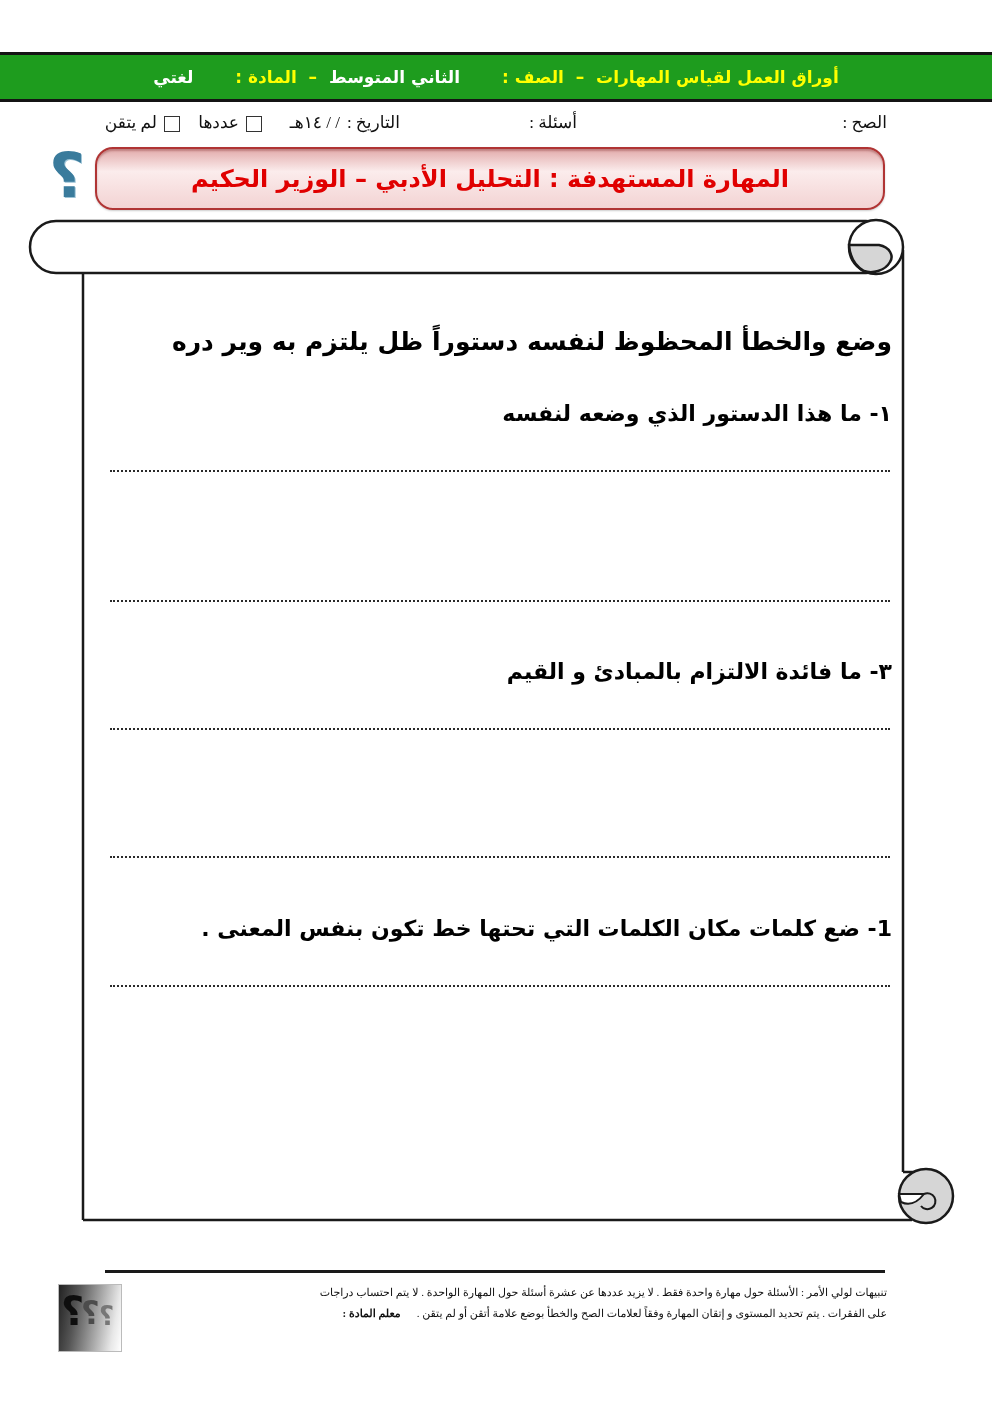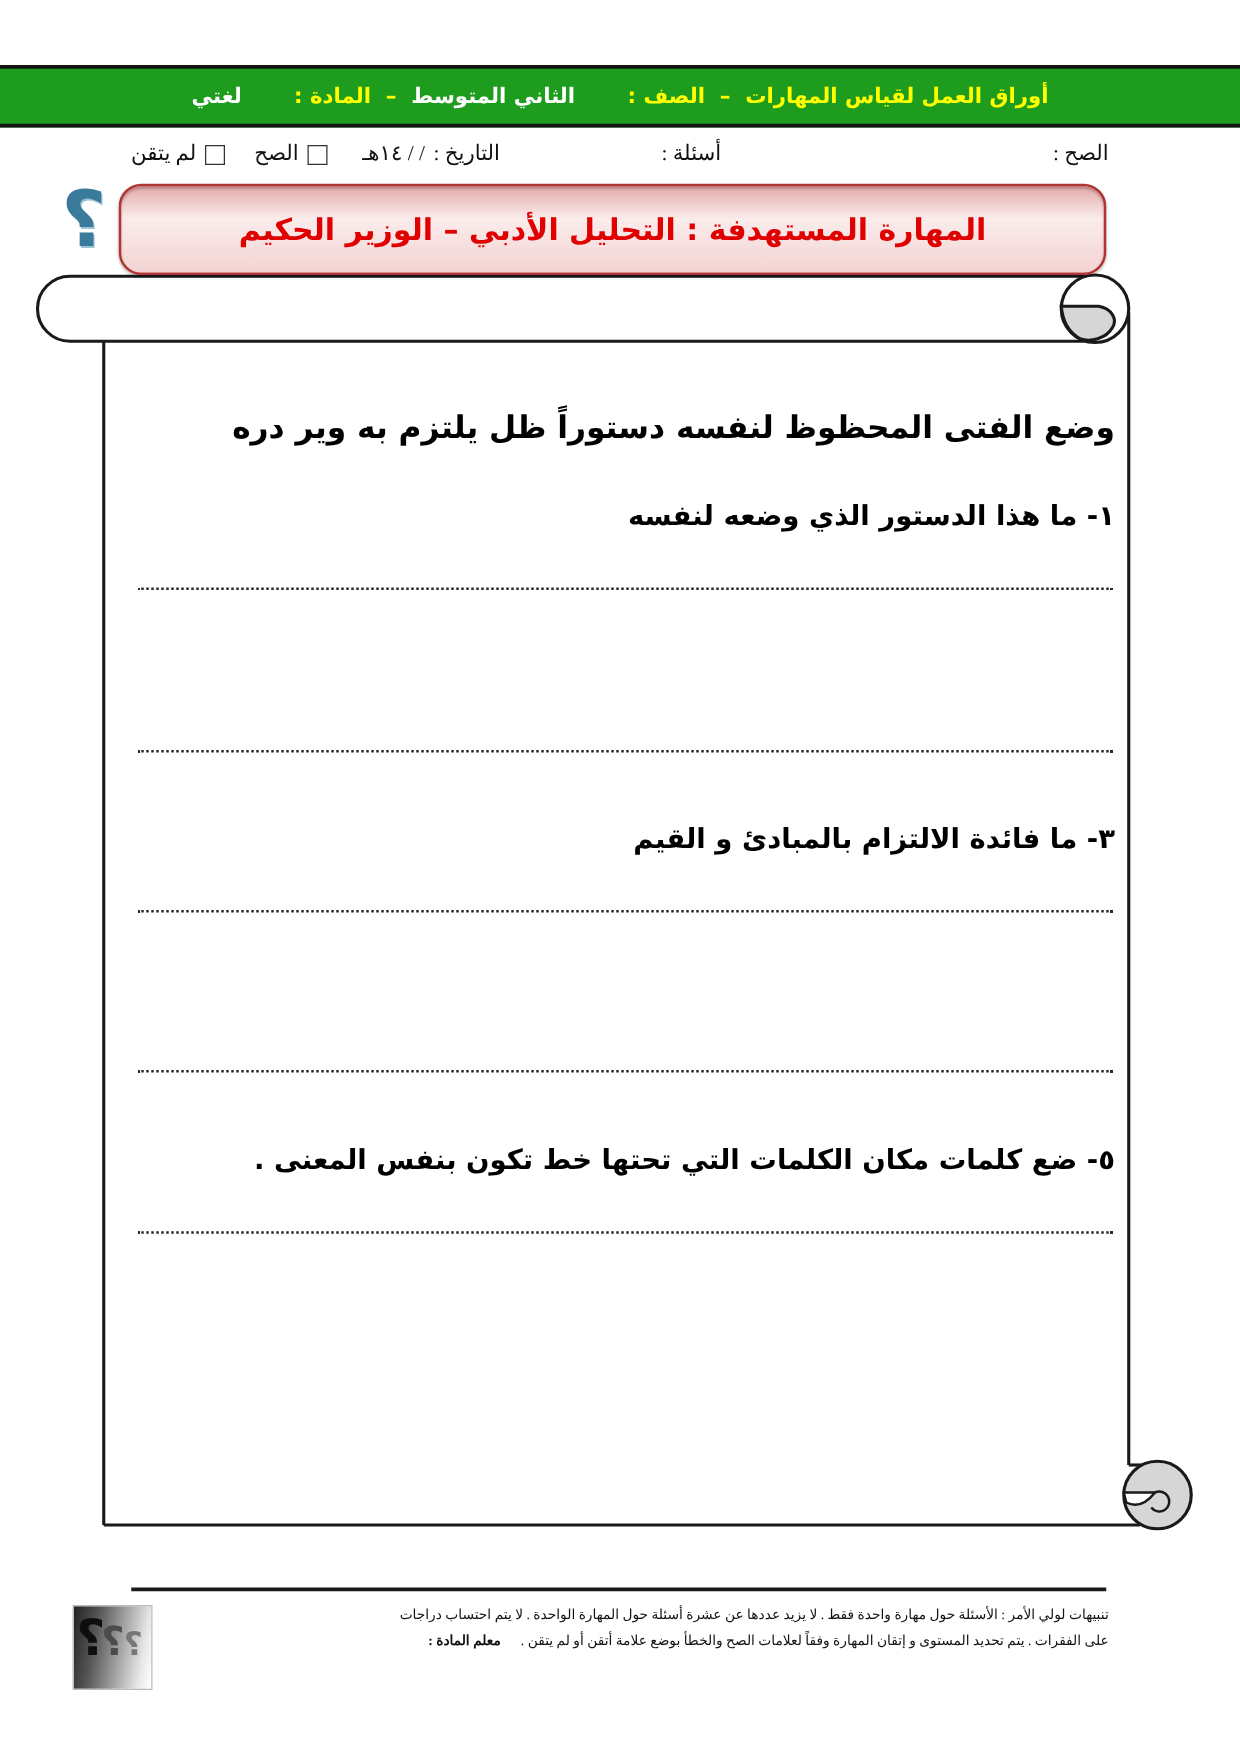--- a/index.html
+++ b/index.html
@@ -25,21 +25,21 @@
   
   .fields-row { position:absolute; top:112px; left:0; right:0; height:34px; font-size:17px; color:#111; }
   .fld { position:absolute; top:0; direction:rtl; display:flex; align-items:center; gap:7px; white-space:nowrap; }
   .checkbox {
     display:inline-block; width:16px; height:16px; border:1.6px solid #333;
     background:#fff; margin-top:2px;
   }
 
   
   .skill-banner {
-    position:absolute; left:95px; top:147px; width:790px; height:73px;
+    position:absolute; left:95px; top:147px; width:790px; height:63px;
     border:2px solid #B03434; border-radius:18px;
     background:linear-gradient(to bottom, #E2ABAB 0%, #FBECEC 38%, #F3D3D3 100%);
     box-shadow:0 2px 2px rgba(120,40,40,.35) inset, 0 1px 2px rgba(0,0,0,.2);
     display:flex; align-items:center; justify-content:center;
     direction:rtl;
   }
   .skill-banner span {
     font-family:"DejaVu Sans", "Liberation Sans", sans-serif;
     font-weight:bold; font-size:24px; color:#E00000;
   }
@@ -119,46 +119,46 @@
     </div>
     <div class="fld" style="right:415px;">
       <span>أسئلة :</span>
     </div>
     <div class="fld" style="right:592px;">
       <span>التاريخ :</span>
       <span>/    /    ١٤هـ</span>
     </div>
     <div class="fld" style="right:730px;">
       <span class="checkbox"></span>
-      <span>الصح</span>
+      <span>عددها</span>
     </div>
     <div class="fld" style="right:812px;">
       <span class="checkbox"></span>
       <span>لم يتقن</span>
     </div>
   </div>
 
   <div class="qmark-icon">؟</div>
   <div class="skill-banner">
     <span>المهارة المستهدفة : التحليل الأدبي – الوزير الحكيم</span>
   </div>
 
-  <div class="ws-text intro" style="top:327px;">وضع الفتى المحظوظ لنفسه دستوراً ظل يلتزم به وير دره</div>
+  <div class="ws-text intro" style="top:327px;">وضع والخطأ المحظوظ لنفسه دستوراً ظل يلتزم به وير دره</div>
 
   <div class="ws-text question" style="top:401px;">١- ما هذا الدستور الذي وضعه لنفسه</div>
   <div class="answer-line" style="top:470px;"></div>
 
   <div class="answer-line" style="top:600px;"></div>
 
   <div class="ws-text question" style="top:659px;">٣- ما فائدة الالتزام بالمبادئ و القيم</div>
   <div class="answer-line" style="top:728px;"></div>
 
   <div class="answer-line" style="top:856px;"></div>
 
-  <div class="ws-text question" style="top:916px;">٥- ضع كلمات مكان الكلمات التي تحتها خط تكون بنفس المعنى .</div>
+  <div class="ws-text question" style="top:916px;">1- ضع كلمات مكان الكلمات التي تحتها خط تكون بنفس المعنى .</div>
   <div class="answer-line" style="top:985px;"></div>
 
   <div class="footer-sep"></div>
   <div class="footnotes">
     <div>تنبيهات لولي الأمر :  الأسئلة حول مهارة واحدة فقط . لا يزيد عددها عن عشرة أسئلة حول المهارة الواحدة . لا يتم احتساب دراجات</div>
     <div>
       <span>على الفقرات . يتم تحديد المستوى و إتقان المهارة  وفقاً لعلامات الصح والخطأ بوضع علامة أتقن أو لم يتقن .</span><span class="teacher">معلم المادة :</span>
     </div>
   </div>
   <div class="qmarks-img">

